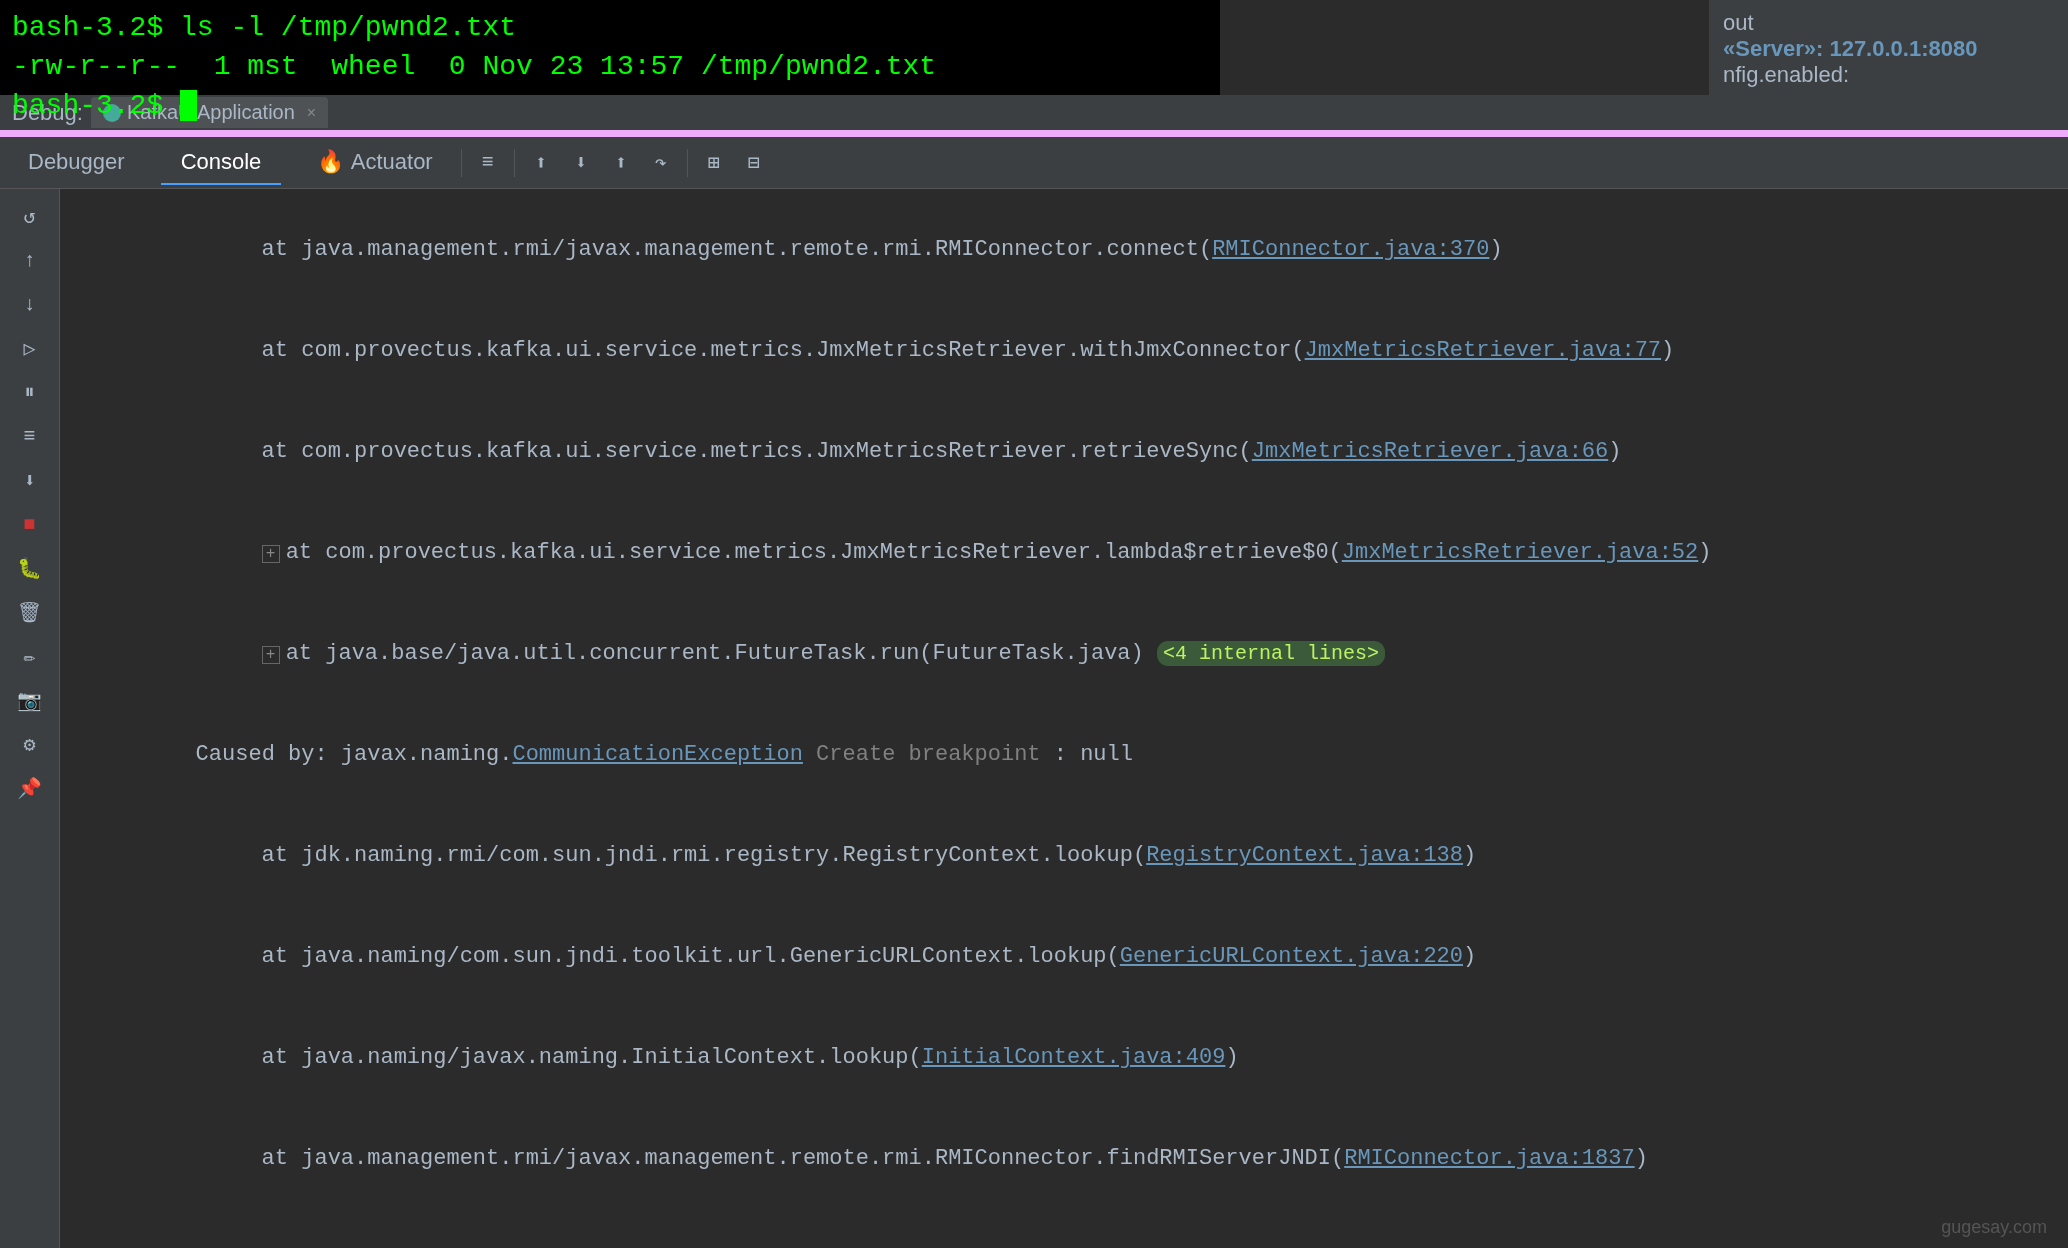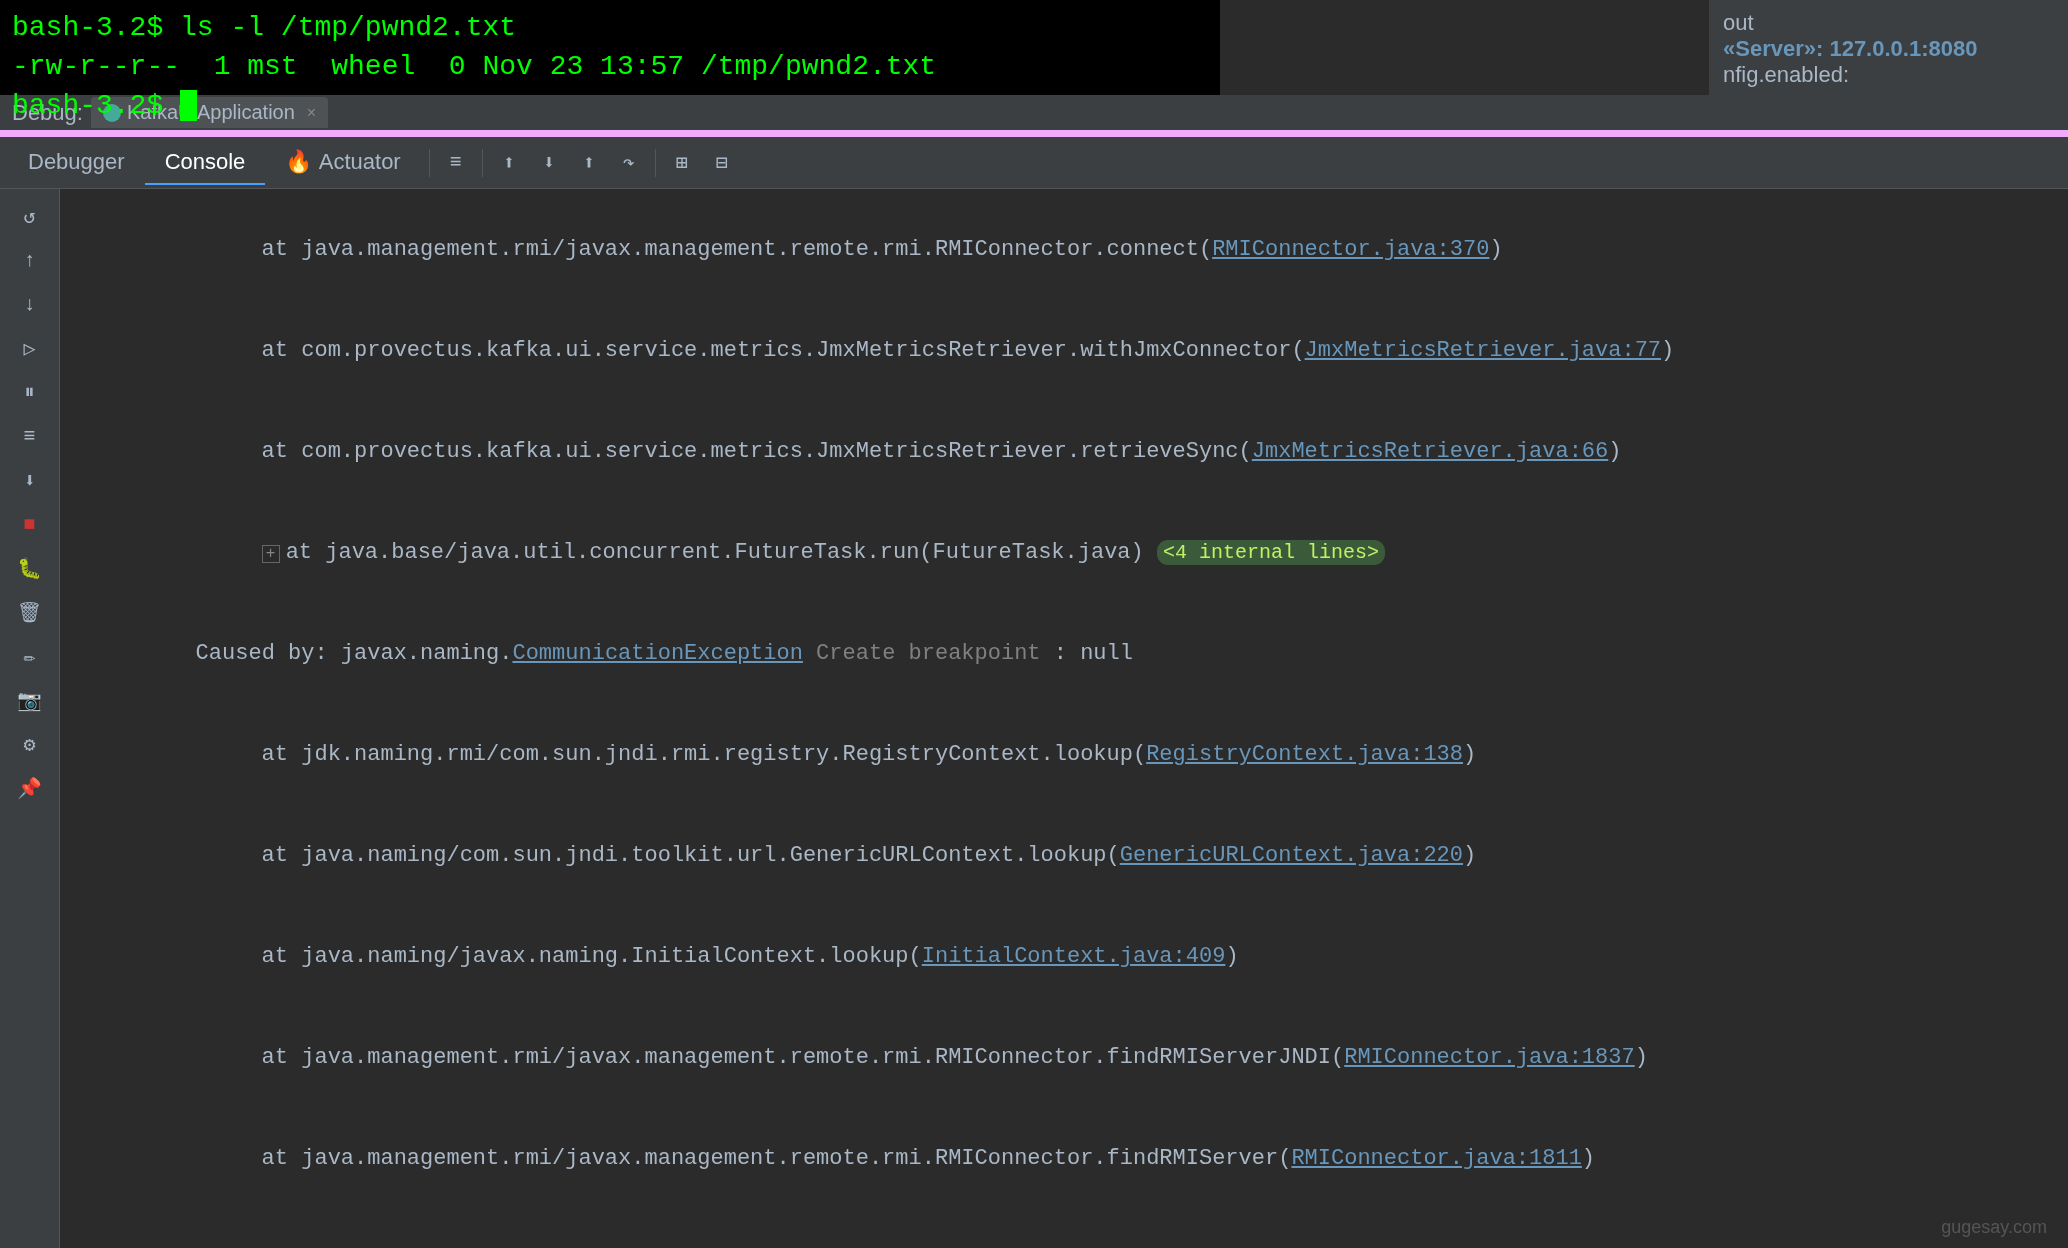--- a/index.html
+++ b/index.html
@@ -99,21 +99,21 @@
     }
     .toolbar-btn {
       width: 36px; height: 36px;
       display: flex; align-items: center; justify-content: center;
       color: #a9b7c6;
       font-size: 20px;
       cursor: pointer;
       border-radius: 3px;
     }
     .toolbar-sep { width: 1px; height: 28px; background: #555; margin: 0 4px; }
-    .tab-nav { display: flex; gap: 0; }
+    .tab-nav { display: flex; gap: 16px; }
     .tab-nav-item {
       padding: 8px 20px;
       font-family: Arial, sans-serif;
       font-size: 22px;
       color: #a9b7c6;
       cursor: pointer;
       border-bottom: 2px solid transparent;
     }
     .tab-nav-item.active {
       color: #fff;
@@ -271,20 +271,23 @@
       </div>
 
       <div class="stack-line indent">
         at com.provectus.kafka.ui.service.metrics.JmxMetricsRetriever.withJmxConnector(<span class="link">JmxMetricsRetriever.java:77</span>)
       </div>
 
       <div class="stack-line indent">
         at com.provectus.kafka.ui.service.metrics.JmxMetricsRetriever.retrieveSync(<span class="link">JmxMetricsRetriever.java:66</span>)
       </div>
 
+      <div class="stack-line indent">
+        <span class="expand-btn">+</span>at com.provectus.kafka.ui.service.metrics.JmxMetricsRetriever.lambda$retrieve$0(<span class="link">JmxMetricsRetriever.java:52</span>)
+      </div>
 
       <div class="stack-line indent">
         <span class="expand-btn">+</span>at java.base/java.util.concurrent.FutureTask.run(FutureTask.java) <span class="internal-lines">&lt;4 internal lines&gt;</span>
       </div>
 
       <div class="stack-line">
         Caused by: javax.naming.<span class="link">CommunicationException</span><span class="create-bp"> Create breakpoint </span>: null
       </div>
 
       <div class="stack-line indent">

